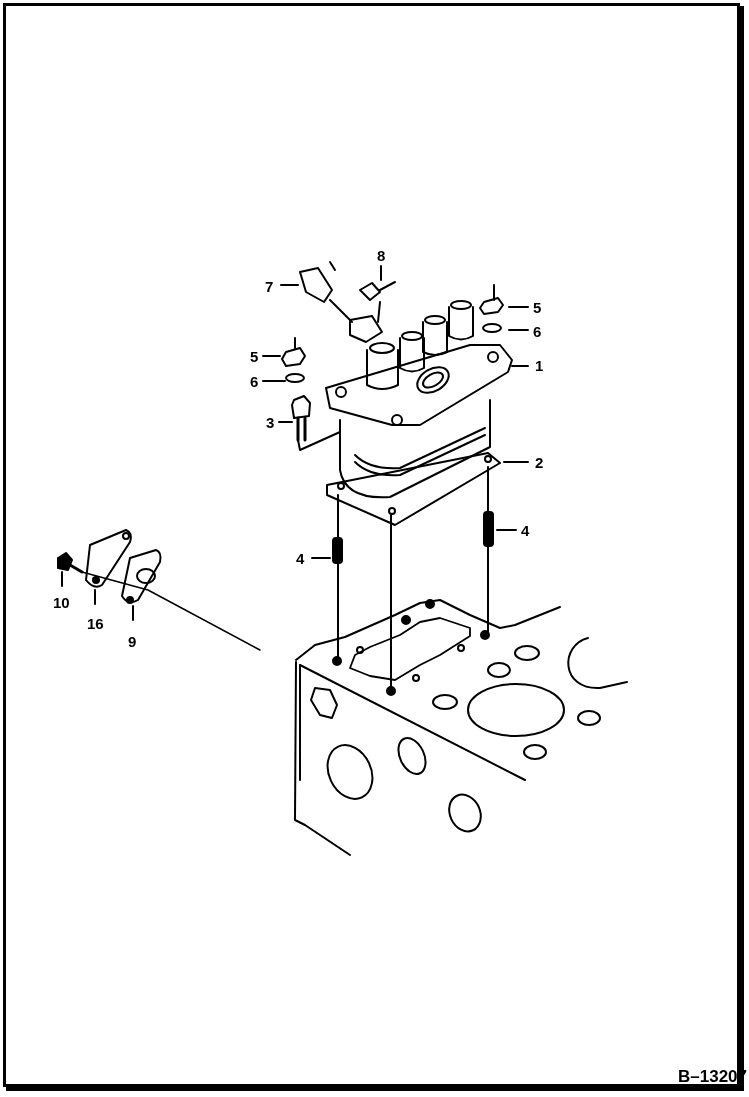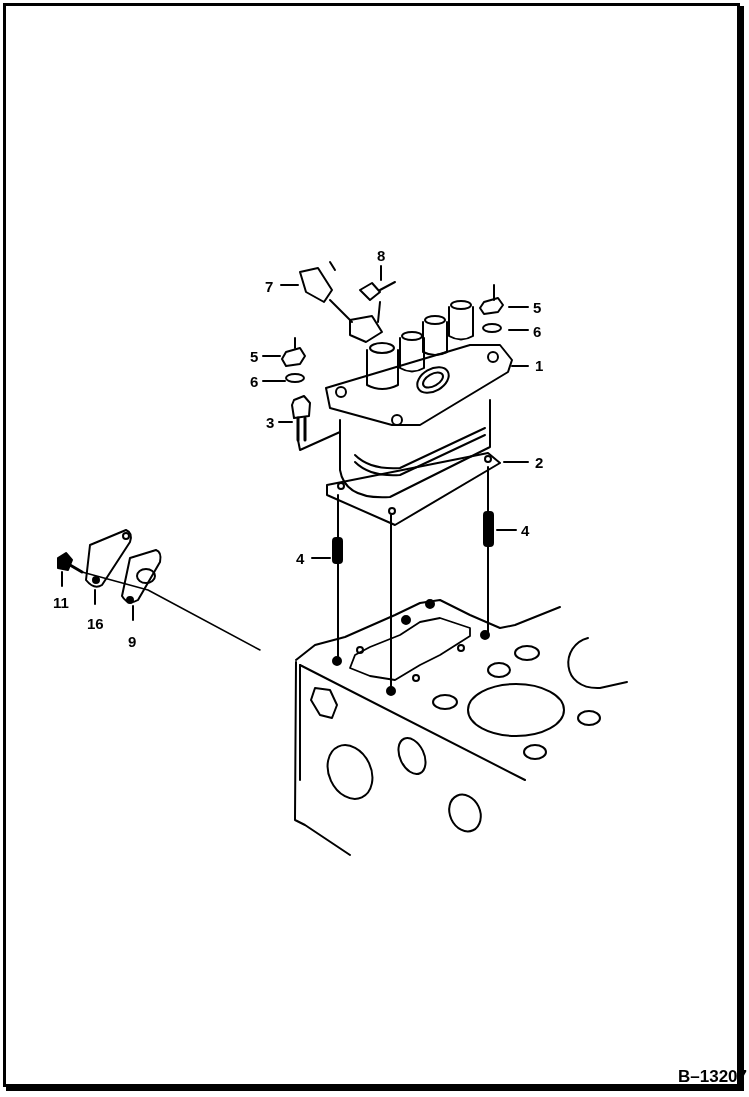--- a/index.html
+++ b/index.html
@@ -159,15 +159,15 @@
 <span class="callout" style="left:521px;top:523px;">4</span>
 <span class="callout" style="left:296px;top:551px;">4</span>
 <span class="callout" style="left:533px;top:300px;">5</span>
 <span class="callout" style="left:533px;top:324px;">6</span>
 <span class="callout" style="left:250px;top:349px;">5</span>
 <span class="callout" style="left:250px;top:374px;">6</span>
 <span class="callout" style="left:265px;top:279px;">7</span>
 <span class="callout" style="left:377px;top:248px;">8</span>
 <span class="callout" style="left:128px;top:634px;">9</span>
 <span class="callout" style="left:87px;top:616px;">16</span>
-<span class="callout" style="left:53px;top:595px;">11</span>
+<span class="callout" style="left:53px;top:595px;">10</span>
 
 <span class="figure-id">B–13207</span>
 
 </body></html>

